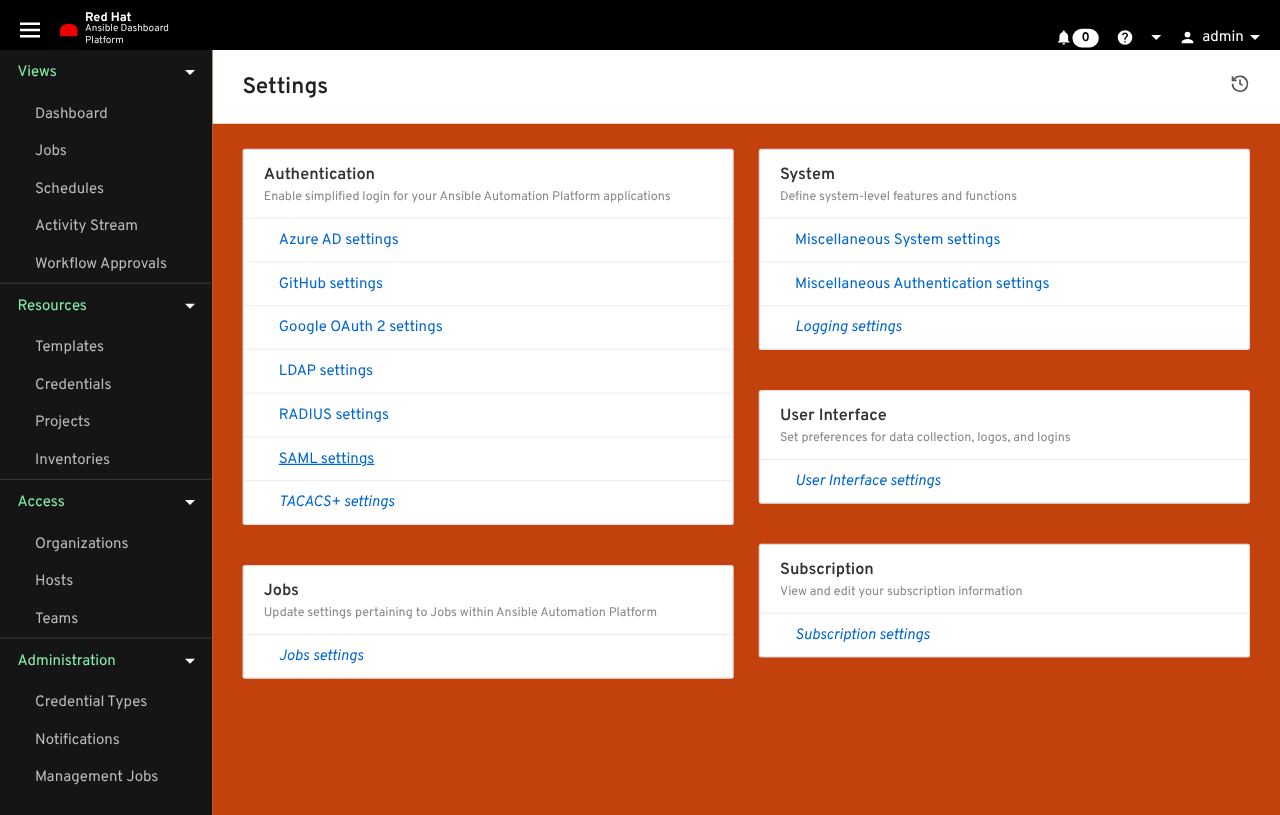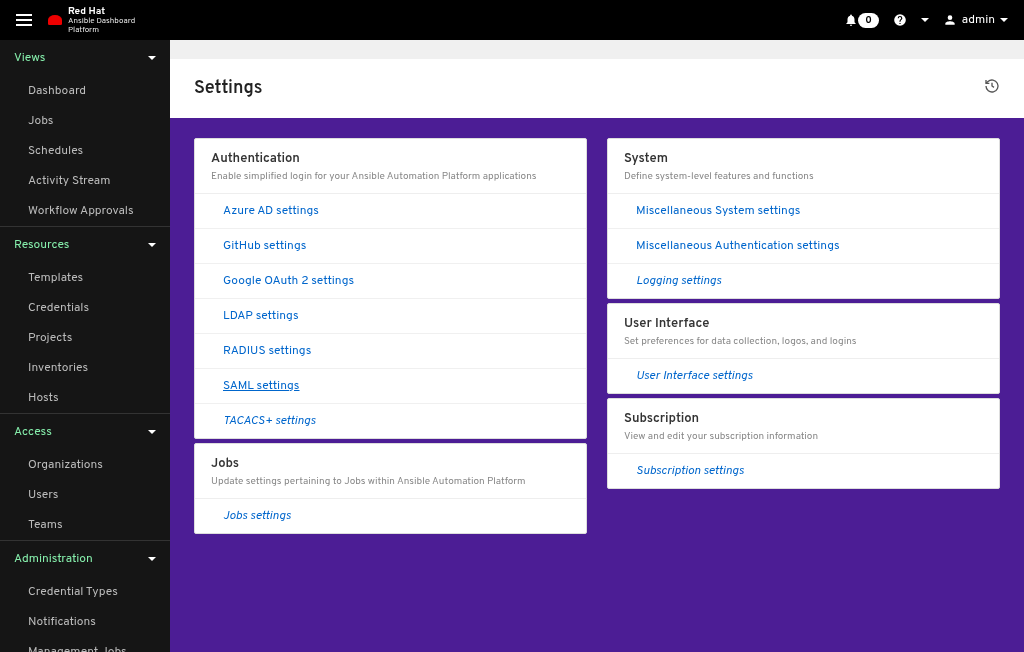--- a/index.html
+++ b/index.html
@@ -1,19 +1,19 @@
 <!DOCTYPE html>
 <html><head>
   <meta charset="utf-8">
   <style>
     * { margin: 0; padding: 0; box-sizing: border-box; }
     body { font-family: "RedHatText", "Overpass", Arial, sans-serif; font-size: 13px; background: #f0f0f0; color: #333; width: 1024px; height: 652px; overflow: hidden; }
     
     
-    .topbar { background: #000; height: 40px; display: flex; align-items: center; justify-content: space-between; padding: 12px 16px; color: #fff; }
+    .topbar { background: #000; height: 40px; display: flex; align-items: flex-end; justify-content: space-between; padding: 2px 16px; color: #fff; }
     .topbar-left { display: flex; align-items: center; gap: 16px; }
     .hamburger { display: flex; flex-direction: column; gap: 3px; cursor: pointer; }
     .hamburger span { width: 16px; height: 2px; background: #fff; }
     .brand { display: flex; align-items: center; gap: 6px; font-size: 10px; line-height: 1.1; }
     .brand-hat { width: 14px; height: 10px; background: #e00; border-radius: 50% 50% 10% 10%; }
     .brand-text { display: flex; flex-direction: column; }
     .brand-text strong { font-size: 10px; font-weight: bold; }
     .brand-text small { font-size: 8px; opacity: 0.9; }
     .topbar-right { display: flex; align-items: center; gap: 14px; }
     .badge-count { background: #fff; color: #000; border-radius: 10px; padding: 1px 7px; font-size: 10px; font-weight: bold; }
@@ -27,27 +27,27 @@
     .sidebar { width: 170px; background: #151515; color: #ccc; overflow-y: auto; font-size: 12px; flex-shrink: 0; }
     .sidebar::-webkit-scrollbar { width: 6px; }
     .sidebar::-webkit-scrollbar-thumb { background: #444; }
     .nav-section { border-top: 1px solid #333; }
     .nav-section:first-child { border-top: none; }
     .nav-header { display: flex; justify-content: space-between; align-items: center; padding: 10px 14px; color: #86efac; font-size: 12px; cursor: pointer; }
     .nav-items { list-style: none; }
     .nav-item { padding: 7px 14px 7px 28px; color: #bbb; cursor: pointer; font-size: 12px; }
     
     
-    .main { flex: 1; background: #4c1d95; overflow-y: auto; margin-top: 19px; }
+    .main { flex: 1; background: #c2410c; overflow-y: auto; }
     .page-header { background: #fff; padding: 18px 24px; display: flex; justify-content: space-between; align-items: center; }
     .page-title { font-size: 18px; font-weight: 600; color: #222; }
     .history-icon { cursor: pointer; color: #555; }
     
     .content { padding: 20px 24px; display: flex; gap: 20px; align-items: flex-start; }
-    .col { flex: 1; display: flex; flex-direction: column; gap: 4px; }
+    .col { flex: 1; display: flex; flex-direction: column; gap: 32px; }
     
     .card { background: #fff; border: 1px solid #ddd; border-radius: 2px; }
     .card-head { padding: 12px 16px 10px; border-bottom: 1px solid #eee; }
     .card-title { font-size: 13px; font-weight: 600; color: #333; margin-bottom: 3px; }
     .card-desc { font-size: 10px; color: #888; }
     .card-body { }
     .card-link { display: block; padding: 9px 28px; color: #0066cc; font-size: 12px; text-decoration: none; border-bottom: 1px solid #f0f0f0; cursor: pointer; }
     .card-link:last-child { border-bottom: none; font-style: italic; }
     .card-link.hovered { text-decoration: underline; }
   </style>
@@ -111,31 +111,30 @@
       <div class="nav-section">
         <div class="nav-header">
           <span>Resources</span>
           <span class="caret-down"></span>
         </div>
         <ul class="nav-items">
           <li class="nav-item">Templates</li>
           <li class="nav-item">Credentials</li>
           <li class="nav-item">Projects</li>
           <li class="nav-item">Inventories</li>
+        </ul>
+      </div>
+      <div class="nav-section">
+        <div class="nav-header">
+          <span>Access</span>
+          <span class="caret-down"></span>
+        </div>
+        <ul class="nav-items">
+          <li class="nav-item">Organizations</li>
           <li class="nav-item">Hosts</li>
-        </ul>
-      </div>
-      <div class="nav-section">
-        <div class="nav-header">
-          <span>Access</span>
-          <span class="caret-down"></span>
-        </div>
-        <ul class="nav-items">
-          <li class="nav-item">Organizations</li>
-          <li class="nav-item">Users</li>
           <li class="nav-item">Teams</li>
         </ul>
       </div>
       <div class="nav-section">
         <div class="nav-header">
           <span>Administration</span>
           <span class="caret-down"></span>
         </div>
         <ul class="nav-items">
           <li class="nav-item">Credential Types</li>

